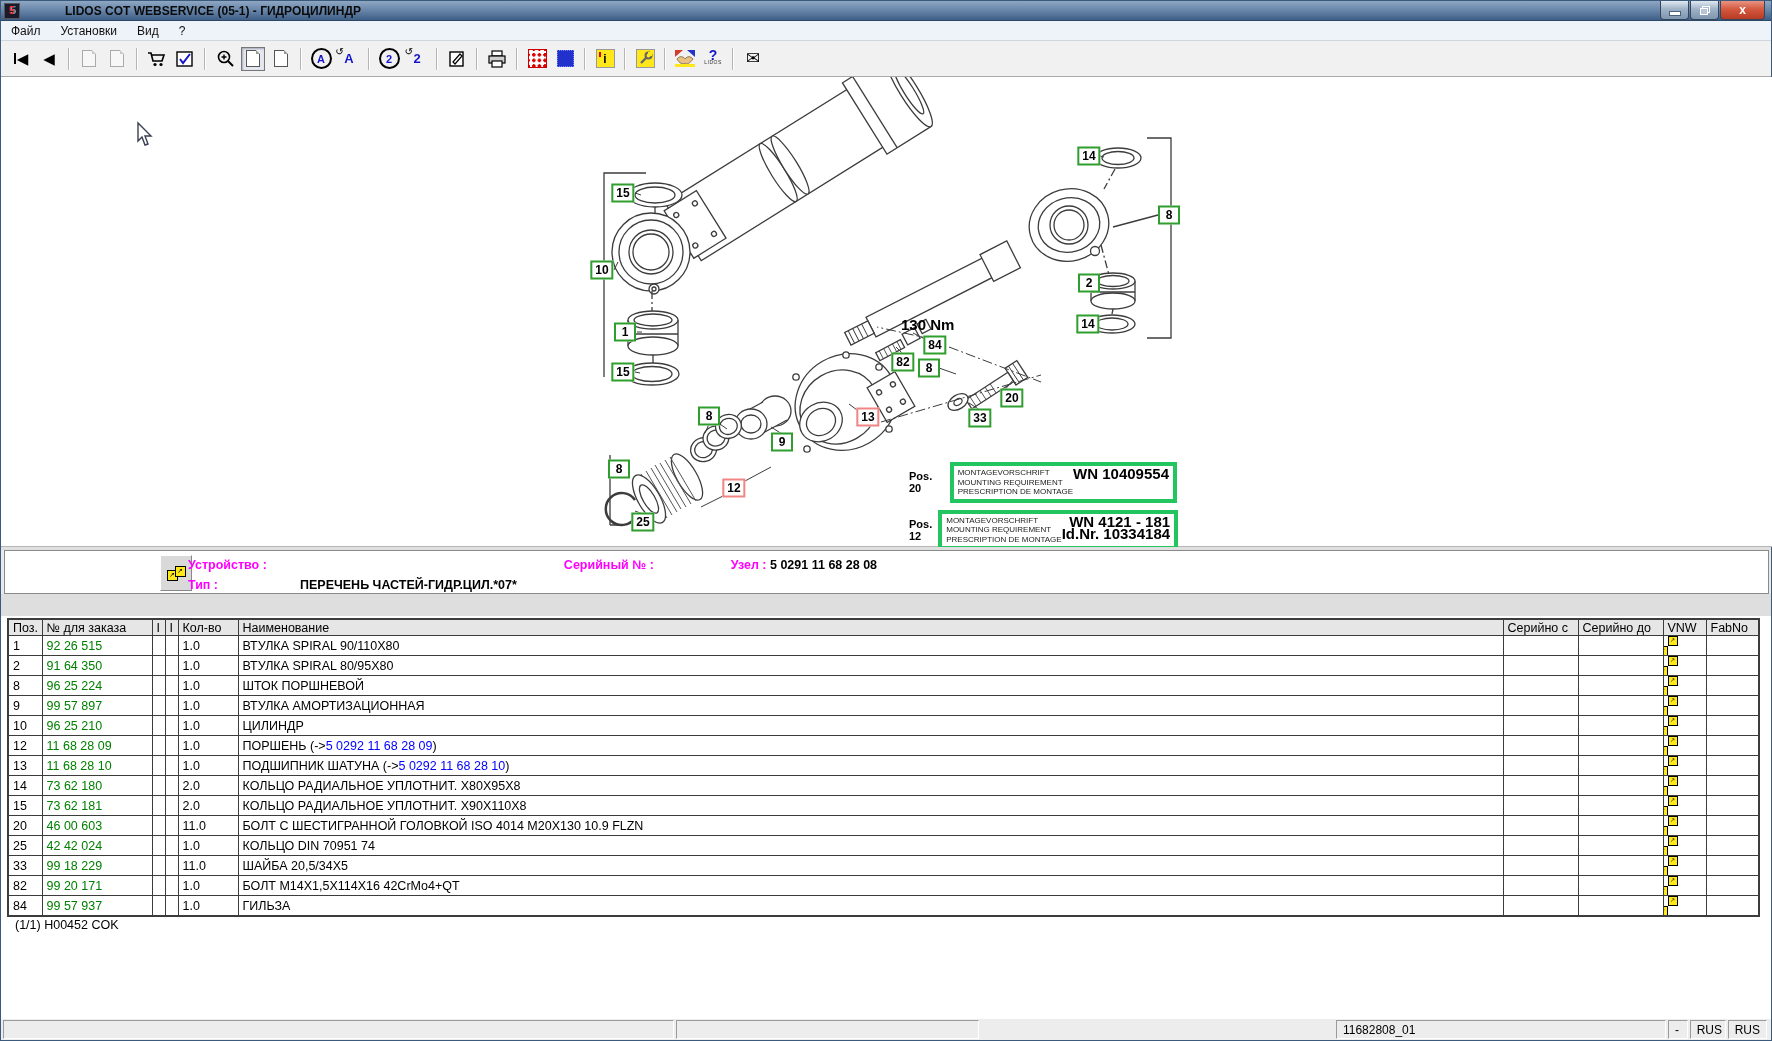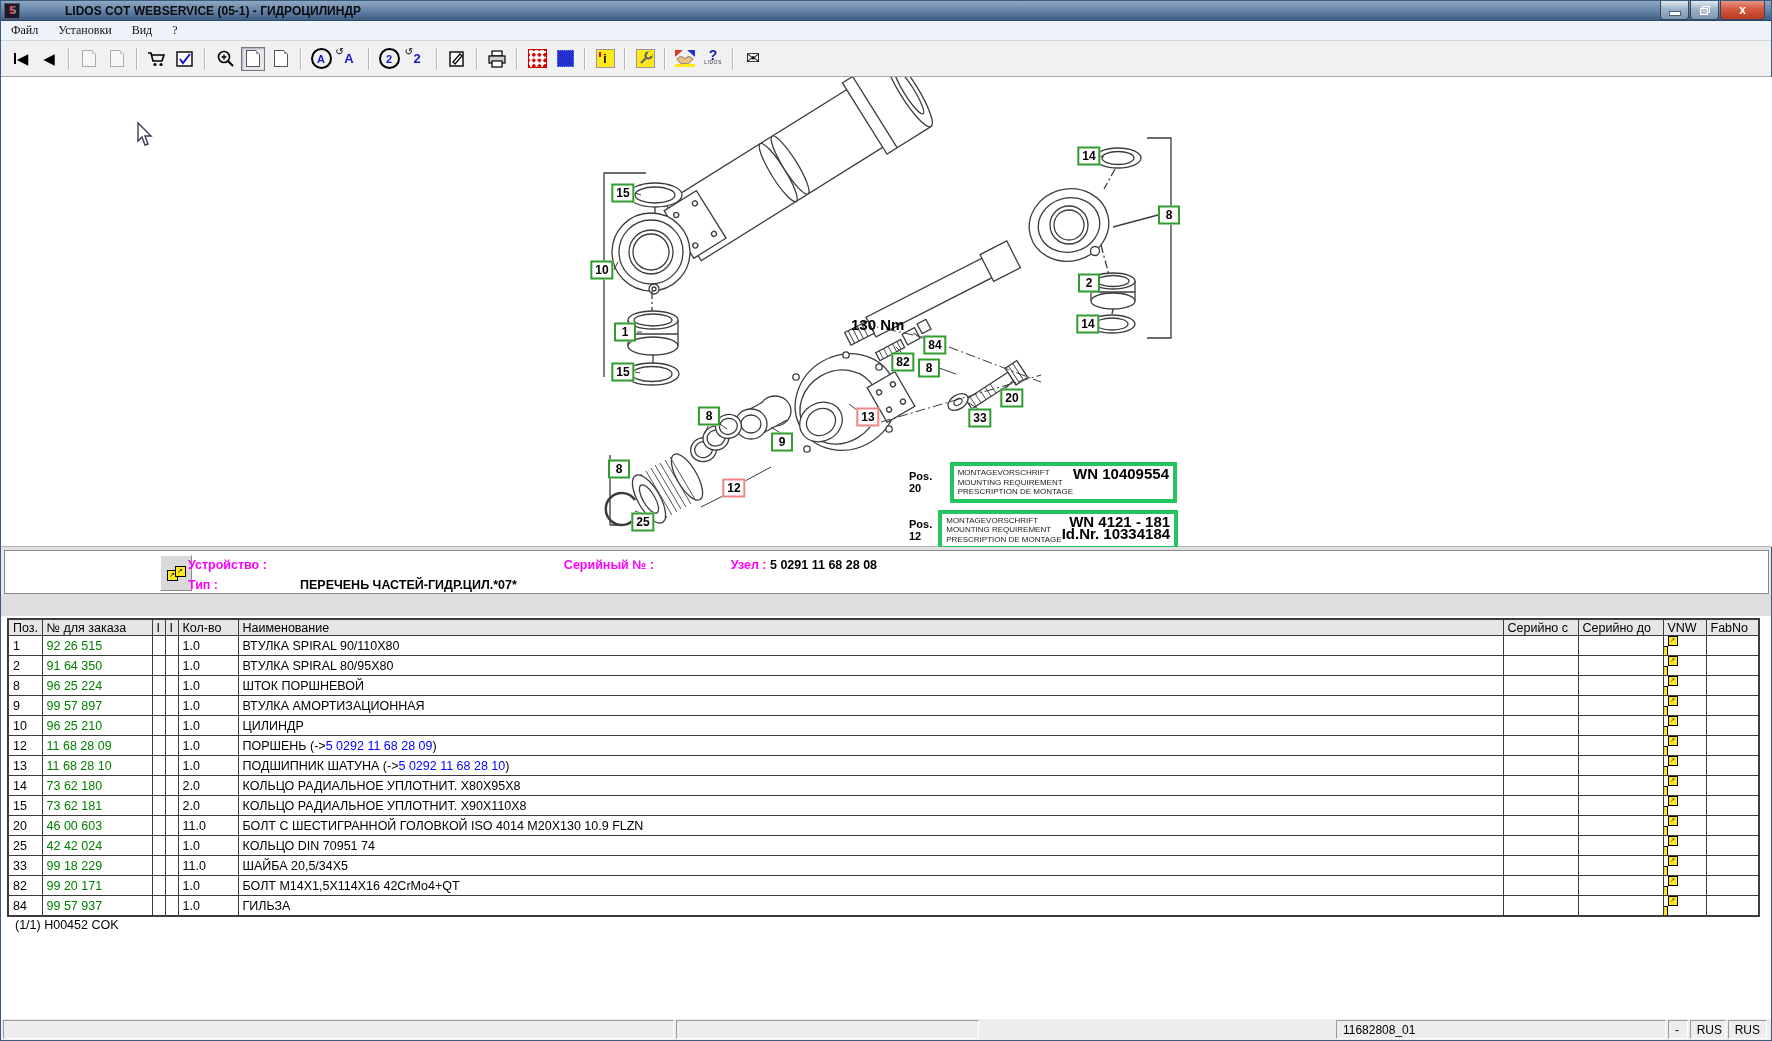--- a/index.html
+++ b/index.html
@@ -23,21 +23,21 @@
   .glyph-min{width:10px;height:3px;background:#fff;border:1px solid #49637f;margin-top:6px;}
   .glyph-restore{position:relative;width:10px;height:9px;}
   .glyph-restore i{position:absolute;border:1px solid #fff;width:6px;height:5px;display:block;background:transparent;}
   .glyph-restore i:first-child{right:0;top:0;}
   .glyph-restore i:last-child{left:0;bottom:0;background:#b6c6d8;}
   .glyph-x{color:#fff;font-weight:bold;font-size:12px;line-height:12px;}
 
   
   .menubar{position:absolute;left:0;top:20px;width:100%;height:20px;background:#eef2f9;
     display:flex;align-items:center;font-size:12px;color:#111;border-bottom:1px solid #cfd6df;box-sizing:border-box;}
-  .menu-item{padding:18px 10px;font-family:Liberation Serif, serif;}
+  .menu-item{padding:18px 10px;}
 
   
   .toolbar{position:absolute;left:0;top:40px;width:100%;height:36px;background:#f1f1f1;
     display:flex;align-items:center;border-bottom:1px solid #a9a9a9;box-sizing:border-box;padding-left:6px;}
   .tb-btn{width:26px;height:26px;display:flex;align-items:center;justify-content:center;margin:0 1px;}
   .tb-sep{width:1px;height:22px;background:#b5b5b5;margin:0 5px;border-right:1px solid #fff;}
   .tb-glyph{font-size:15px;color:#000;line-height:16px;}
   .tb-bar{display:inline-block;width:2px;height:11px;background:#000;margin-right:1px;}
   .tb-disabled{opacity:.45;filter:grayscale(1);}
   .page-ico{width:12px;height:15px;background:#fff;border:1px solid #555;position:relative;}
@@ -65,21 +65,21 @@
   .dsq i:last-child{right:0;top:0;}
 
   
   .diagram{position:absolute;left:0;top:76px;width:1772px;height:470px;background:#fff;
     border-bottom:1px solid #b5b5b5;box-sizing:border-box;}
   .diagram svg{position:absolute;left:0;top:0;}
   .callout{position:absolute;transform:translate(-50%,-50%);background:#fff;
     border:2px solid #2f9e2f;font-size:12px;font-weight:bold;color:#000;
     padding:0 3px;min-width:12px;height:15px;line-height:15px;text-align:center;}
   .callout.red{border-color:#ef8585;}
-  .torque{position:absolute;left:850px;top:239px;font-size:15px;font-weight:bold;color:#000;}
+  .torque{position:absolute;left:900px;top:239px;font-size:15px;font-weight:bold;color:#000;}
   .notes{position:absolute;left:908px;top:385px;width:268px;}
   .note-row{display:flex;align-items:center;margin-bottom:7px;}
   .note-pos{width:48px;text-align:left;font-size:11px;font-weight:bold;padding-right:6px;}
   .note-box{flex:1;border:4px solid #22c55e;display:flex;align-items:flex-start;padding:2px 4px;background:#fff;}
   .note-lines{flex:1;font-size:8px;line-height:9.5px;color:#222;white-space:nowrap;}
   .note-ref{font-size:15px;font-weight:bold;text-align:right;line-height:12px;white-space:nowrap;}
 
   
   .gap1{position:absolute;left:0;top:546px;width:100%;height:3px;background:#e0e0e0;}
   .info-panel{position:absolute;left:3px;top:549px;width:1765px;height:44px;background:#fff;

